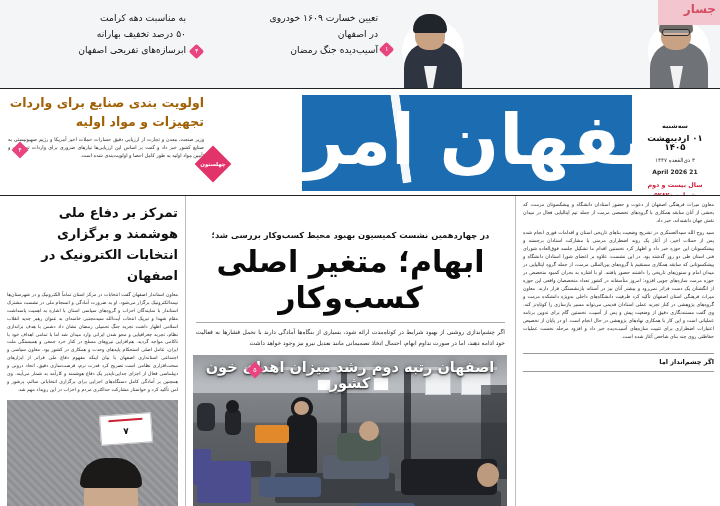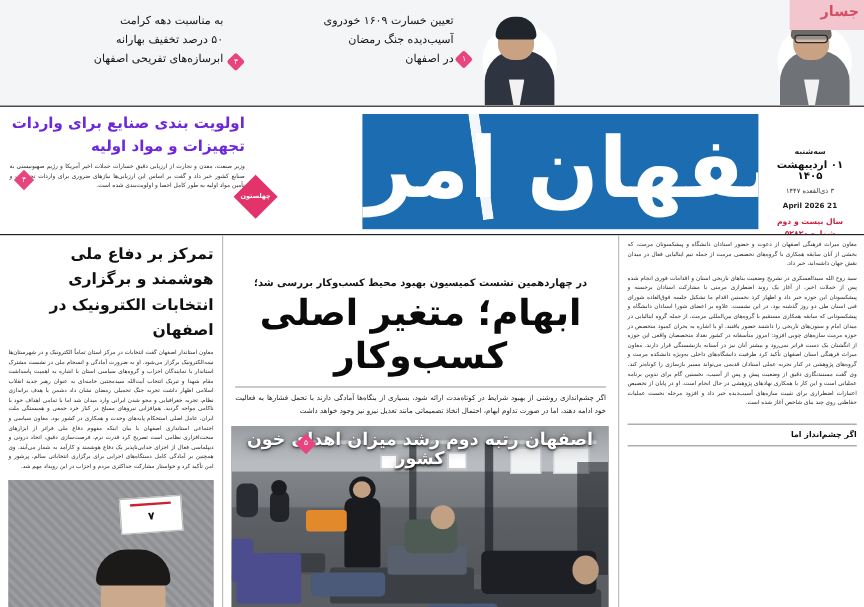--- a/index.html
+++ b/index.html
@@ -177,21 +177,21 @@
     direction: ltr;
   }
 
   .mast-right-col {
     position: absolute;
     left: 8px; top: 4px;
     width: 196px;
     text-align: right;
   }
   .mh-head {
-    font-size: 12.5px; font-weight: bold; color: #6d28d9;
+    font-size: 12.5px; font-weight: bold; color: #a16207;
     line-height: 19px; letter-spacing: -.3px;
   }
   .mh-body {
     margin-top: 4px;
     font-size: 4.9px; line-height: 8.2px; color: #2a2a2a;
     text-align: justify;
   }
   .chehel {
     position: absolute;
     left: 0; bottom: -2px;
@@ -397,22 +397,22 @@
         <div class="ph-body" style="background:#2e3440"></div>
         <div class="ph-head" style="background:#c9a183"></div>
         <div class="ph-hair" style="background:#20242b"></div>
         <div class="ph-shirt"></div>
       </div>
       <div class="teaser-num" style="right:78px; top:44px;">
         <span>۱</span>
       </div>
       <div class="teaser-text" style="right:92px; width:152px;">
         <div>تعیین خسارت ۱۶۰۹ خودروی</div>
+        <div>در اصفهان</div>
         <div>آسیب‌دیده جنگ رمضان</div>
-        <div>در اصفهان</div>
       </div>
     </div>
 
     <div class="teaser" style="width:220px">
       <div class="teaser-num" style="right:18px; top:46px;">
         <span>۴</span>
       </div>
       <div class="teaser-text" style="right:34px; width:180px;">
         <div>به مناسبت دهه کرامت</div>
         <div>۵۰ درصد تخفیف بهارانه</div>

